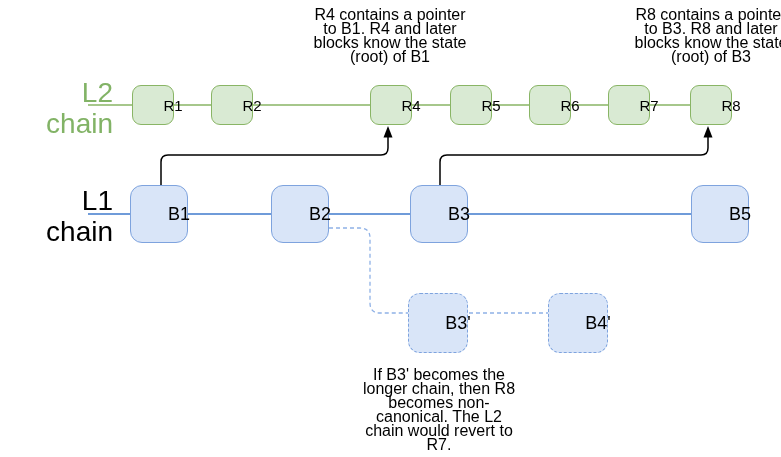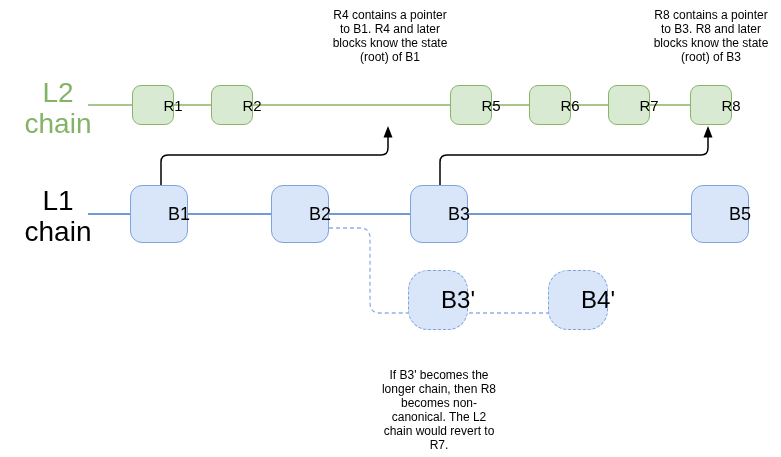--- a/index.html
+++ b/index.html
@@ -6,21 +6,21 @@
   .canvas{
     position:relative;
     width:781px;height:457px;
     background:#ffffff;
     font-family:"Liberation Sans", sans-serif;
     overflow:hidden;
   }
   .wires{position:absolute;left:0;top:0;z-index:1;}
   .chain-label{
     position:absolute;z-index:3;
-    text-align:center;
+    text-align:right;
     font-size:28px;line-height:31px;
     white-space:pre-line;
   }
   .chain-label.l2{left:3px;top:77px;width:110px;color:var(--green-text);}
   .chain-label.l1{left:3px;top:185px;width:110px;color:var(--blue-text);}
   .block{
     position:absolute;z-index:2;
     display:flex;align-items:center;justify-content:center;
     box-sizing:border-box;
     color:var(--text);
@@ -34,29 +34,29 @@
     background:var(--green-fill);
     font-size:15px;
   }
   .bblock{
     top:185px;width:58px;height:58px;
     border:1.3px solid var(--blue-stroke);
     border-radius:12px;
     font-size:18px;
   }
   .fblock{
-    top:270px;width:60px;height:60px;
+    top:293px;width:60px;height:60px;
     border:1.3px dashed var(--blue-stroke);
-    border-radius:20px;
-    font-size:24px;
+    border-radius:12px;
+    font-size:18px;
   }
   .note{
     position:absolute;z-index:3;
     text-align:center;
-    font-size:12px;line-height:14px;
+    font-size:16px;line-height:14px;
     color:var(--text);
     white-space:pre-line;
   }
 </style>
 </head>
 <body>
 
 <div class="canvas">
 
   <svg class="wires" width="781" height="457" viewBox="0 0 781 457">
@@ -76,20 +76,21 @@
     <path d="M469,313 H549" fill="none" style="stroke:var(--blue-dashed)" stroke-width="1.3" stroke-dasharray="4 3"></path>
   </svg>
 
   <div class="chain-label l2">L2
 chain</div>
   <div class="chain-label l1">L1
 chain</div>
 
   <div class="block rblock" style="left:132px">R1</div>
   <div class="block rblock" style="left:211px">R2</div>
+  <div class="block rblock" style="left:370px">R4</div>
   <div class="block rblock" style="left:450px">R5</div>
   <div class="block rblock" style="left:529px">R6</div>
   <div class="block rblock" style="left:608px">R7</div>
   <div class="block rblock" style="left:690px">R8</div>
 
   <div class="block bblock" style="left:130px">B1</div>
   <div class="block bblock" style="left:271px">B2</div>
   <div class="block bblock" style="left:410px">B3</div>
   <div class="block bblock" style="left:691px">B5</div>
 

